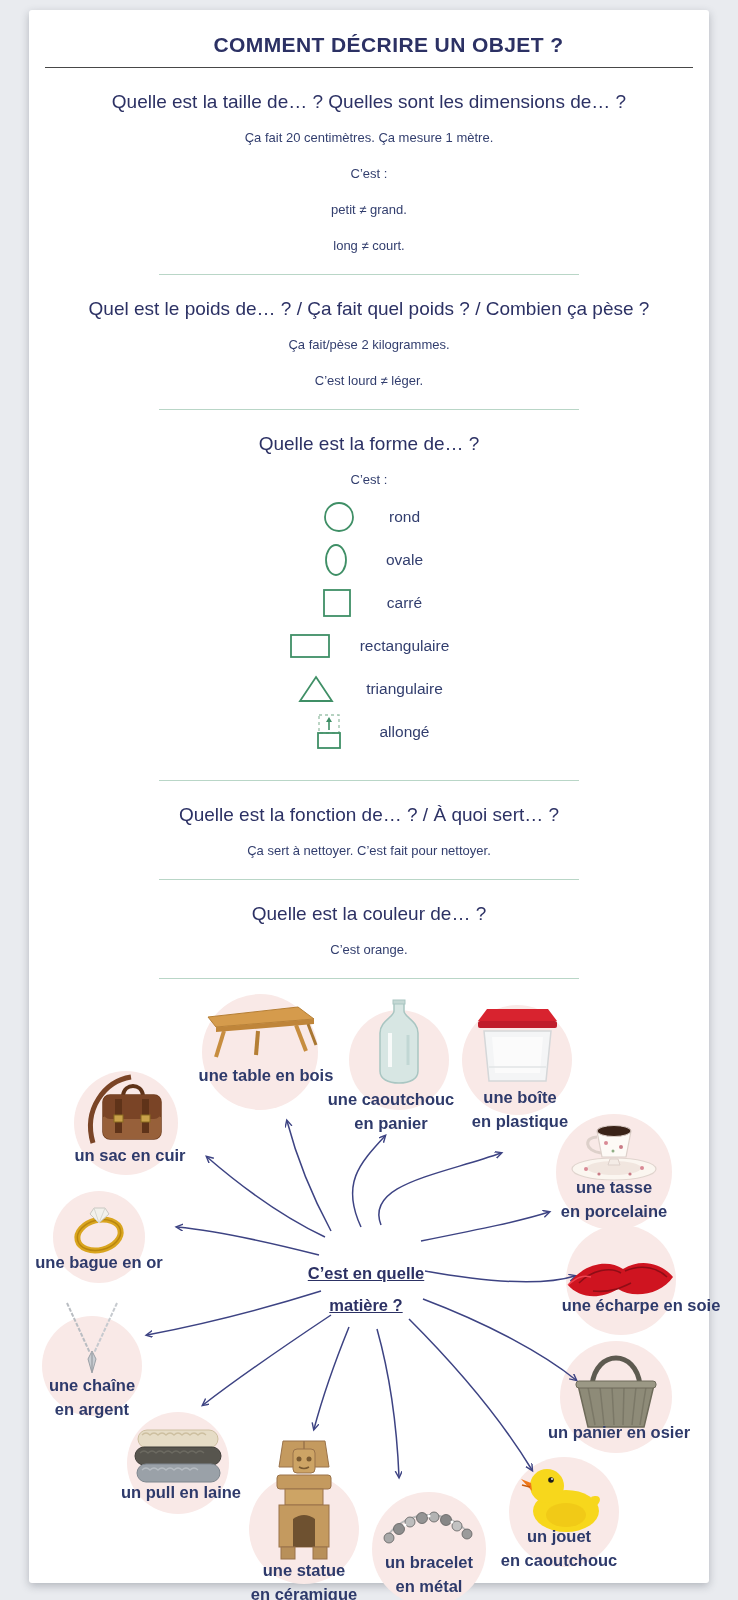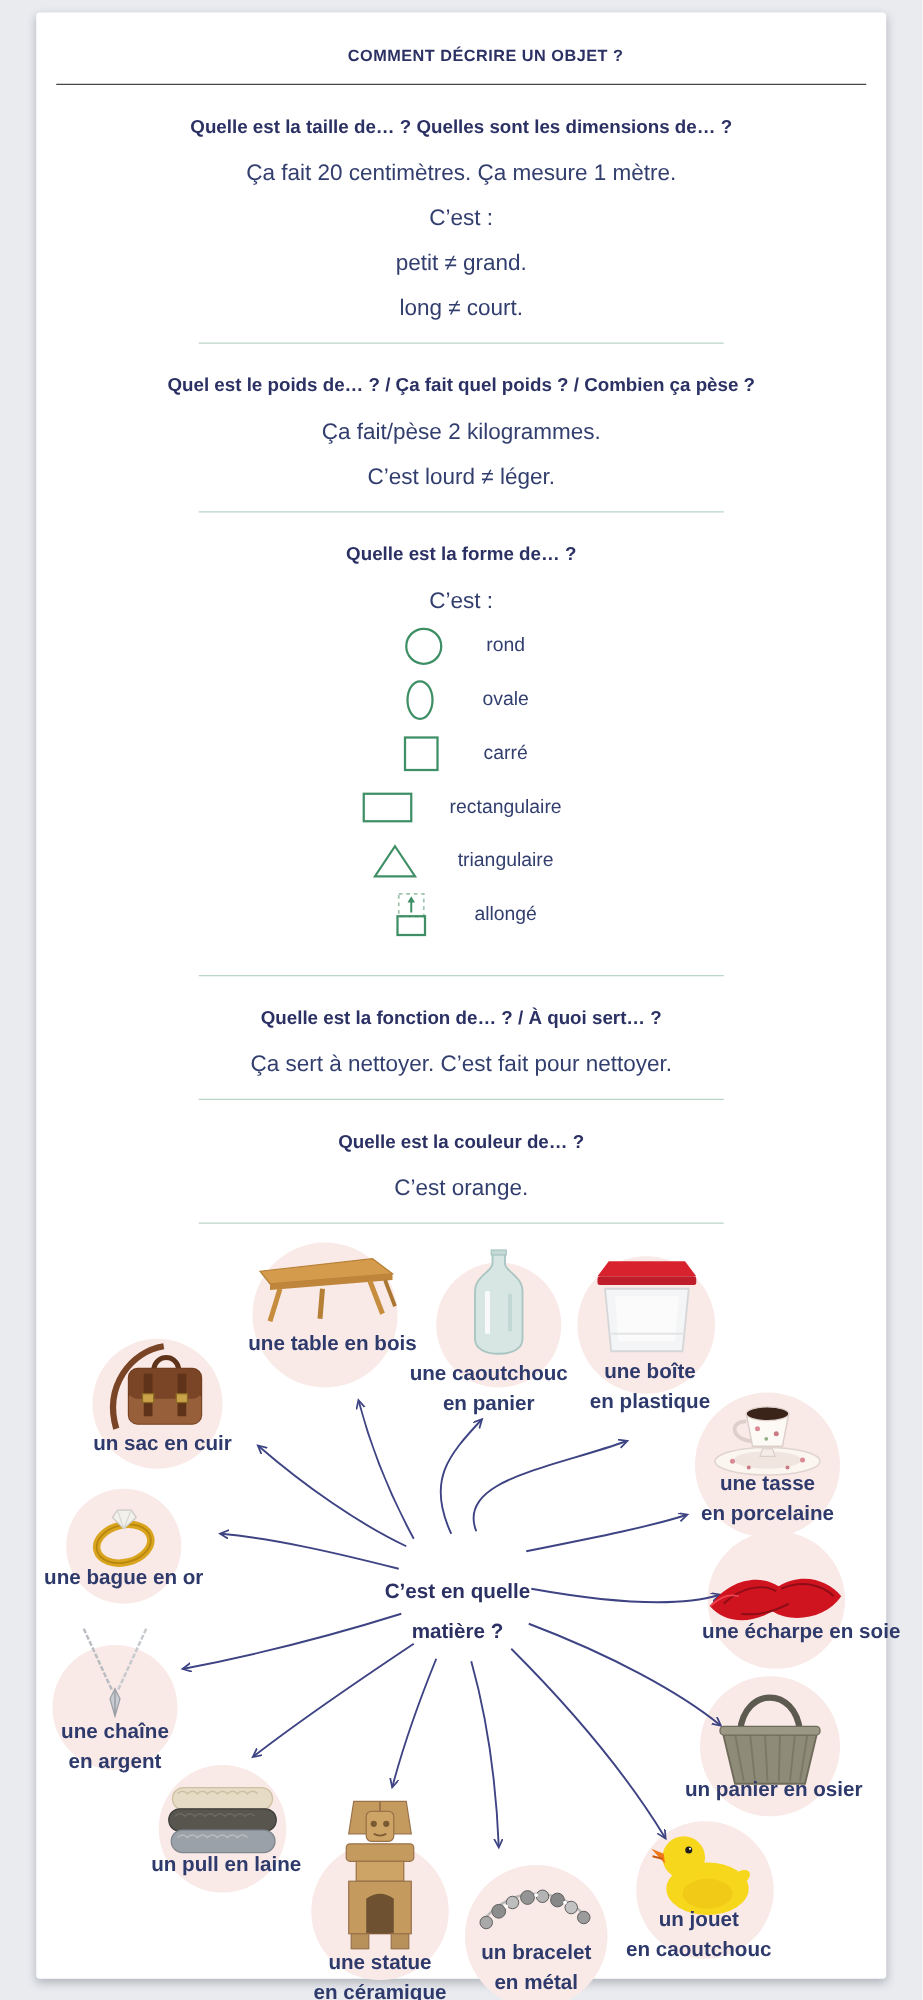--- a/index.html
+++ b/index.html
@@ -14,36 +14,36 @@
   .card {
     position:absolute; left:29px; top:10px;
     width:680px; height:1573px;
     background:#ffffff;
     border-radius:3px;
     box-shadow:0 3px 8px rgba(40,45,60,.28);
   }
   .doc-title {
     margin-top:25px;
     text-align:center;
-    font-size:13px; line-height:20px;
+    font-size:21px; line-height:20px;
     font-weight:bold; letter-spacing:.4px;
     color:#2c3164;
     margin-left:39px;
   }
   .title-divider {
     height:1px; background:#474747;
     margin:12px 16px 0 16px;
   }
   .sec-heading {
-    text-align:center; font-weight:bold;
-    font-size:15px; line-height:22px;
+    text-align:center; font-weight:normal;
+    font-size:19px; line-height:22px;
     color:#2c3164; margin:23px 10px 0;
   }
   .sec-line {
-    text-align:center; font-size:18px; line-height:22px;
+    text-align:center; font-size:13px; line-height:22px;
     color:#323e6e; margin:14px 10px 0;
   }
   .sec-divider {
     height:1px; width:420px; background:#b9d6c7;
     margin:17px auto 0;
   }
   
   .shapes { margin-top:4px; }
   .shape-row {
     height:43px; display:flex; align-items:center; justify-content:center;
@@ -59,20 +59,21 @@
     position:absolute; transform:translateX(-50%);
     text-align:center; white-space:nowrap;
     font-size:16.5px; font-weight:600; line-height:24px;
     color:#2e3a6b;
   }
   .mm-center {
     position:absolute; transform:translateX(-50%);
     text-align:center; white-space:nowrap;
     font-size:16.5px; font-weight:bold; line-height:32px;
     color:#2c3164;
+    text-decoration:underline;
   }
   .arrows-svg { position:absolute; left:0; top:0; }
 </style>
 </head>
 <body>
 
 <div class="card">
 
   <h1 class="doc-title">COMMENT DÉCRIRE UN OBJET ?</h1>
   <div class="title-divider"></div>

